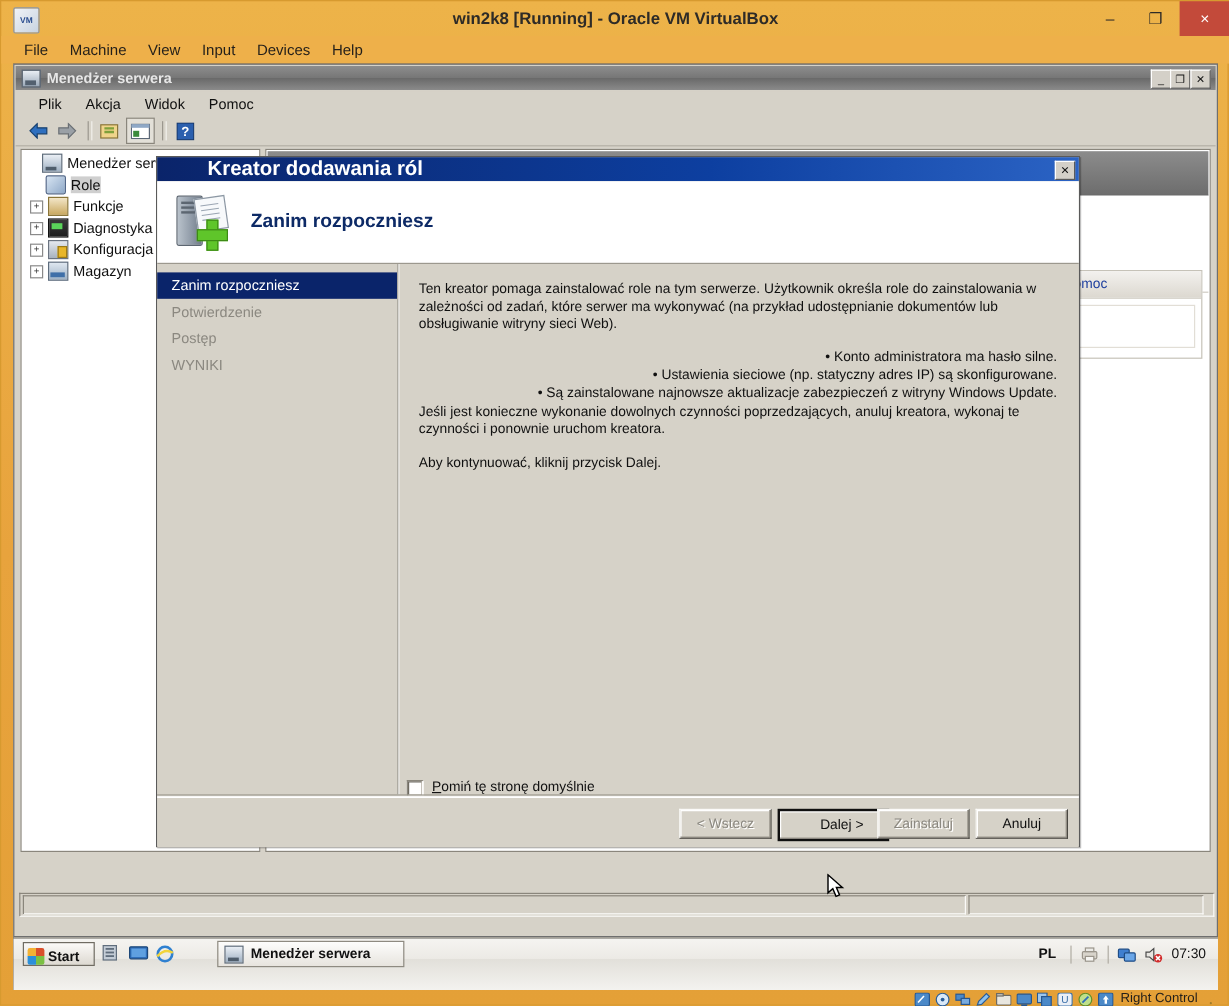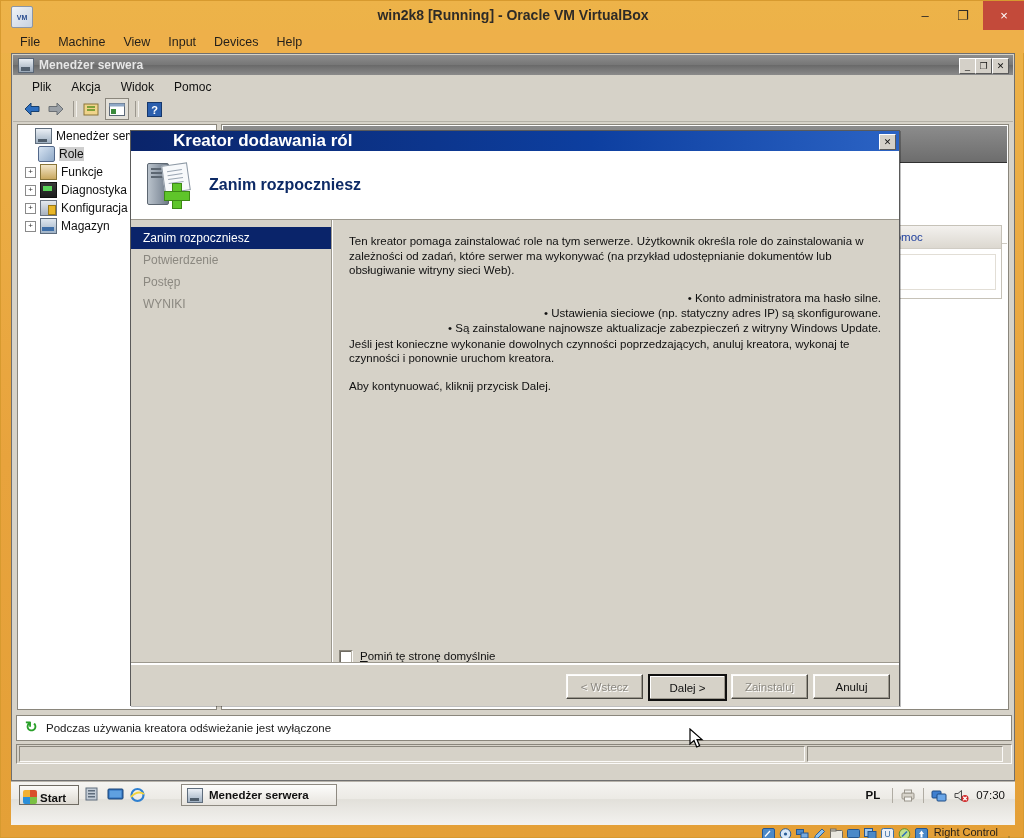--- a/index.html
+++ b/index.html
@@ -289,20 +289,21 @@
     border-top-color:#fbfaf8; border-left-color:#fbfaf8;
     border-right-color:#4a4842; border-bottom-color:#4a4842;
     box-shadow: inset -1px -1px 0 #9c988e, inset 1px 1px 0 #ffffff;
     font-size:11.5px; color:#101010;
     display:flex; align-items:center; justify-content:center;
   }
   .wiz-btn.disabled { color:#8b8880; text-shadow: 1px 1px 0 #ffffff; }
   .wiz-btn.default {
     border:2px solid #101010; width:75px;
     box-shadow: inset -1px -1px 0 #9c988e, inset 1px 1px 0 #ffffff;
+    padding-left: 14px;
   }
   #btn-back { left:435px; }
   #btn-next { left:517px; }
   #btn-install { left:600px; }
   #btn-cancel { left:682px; }
 
   #cursor {
     position:absolute; left:558px; top:597px; width:16px; height:22px; pointer-events:none;
   }
 
@@ -473,24 +474,20 @@
             <div id="sm-pomoc-title">
               <div id="sm-pomoc-dash"></div>
               <span>Pomoc</span>
             </div>
             <div id="sm-pomoc-inner"></div>
           </div>
         </div>
 
       </div>
 
-      <div id="sm-statusbar">
-        <div id="sm-status-icon"></div>
-        <div id="sm-status-text">Podczas używania kreatora odświeżanie jest wyłączone</div>
-      </div>
 
       <div id="sm-bottombar">
         <div class="bb-cell" style="width:786px;"></div>
         <div class="bb-cell" style="width:196px;"></div>
       </div>
 
       <div id="wizard">
 
         <div id="wiz-titlebar">
           <div id="wiz-title-text">Kreator dodawania ról</div>

